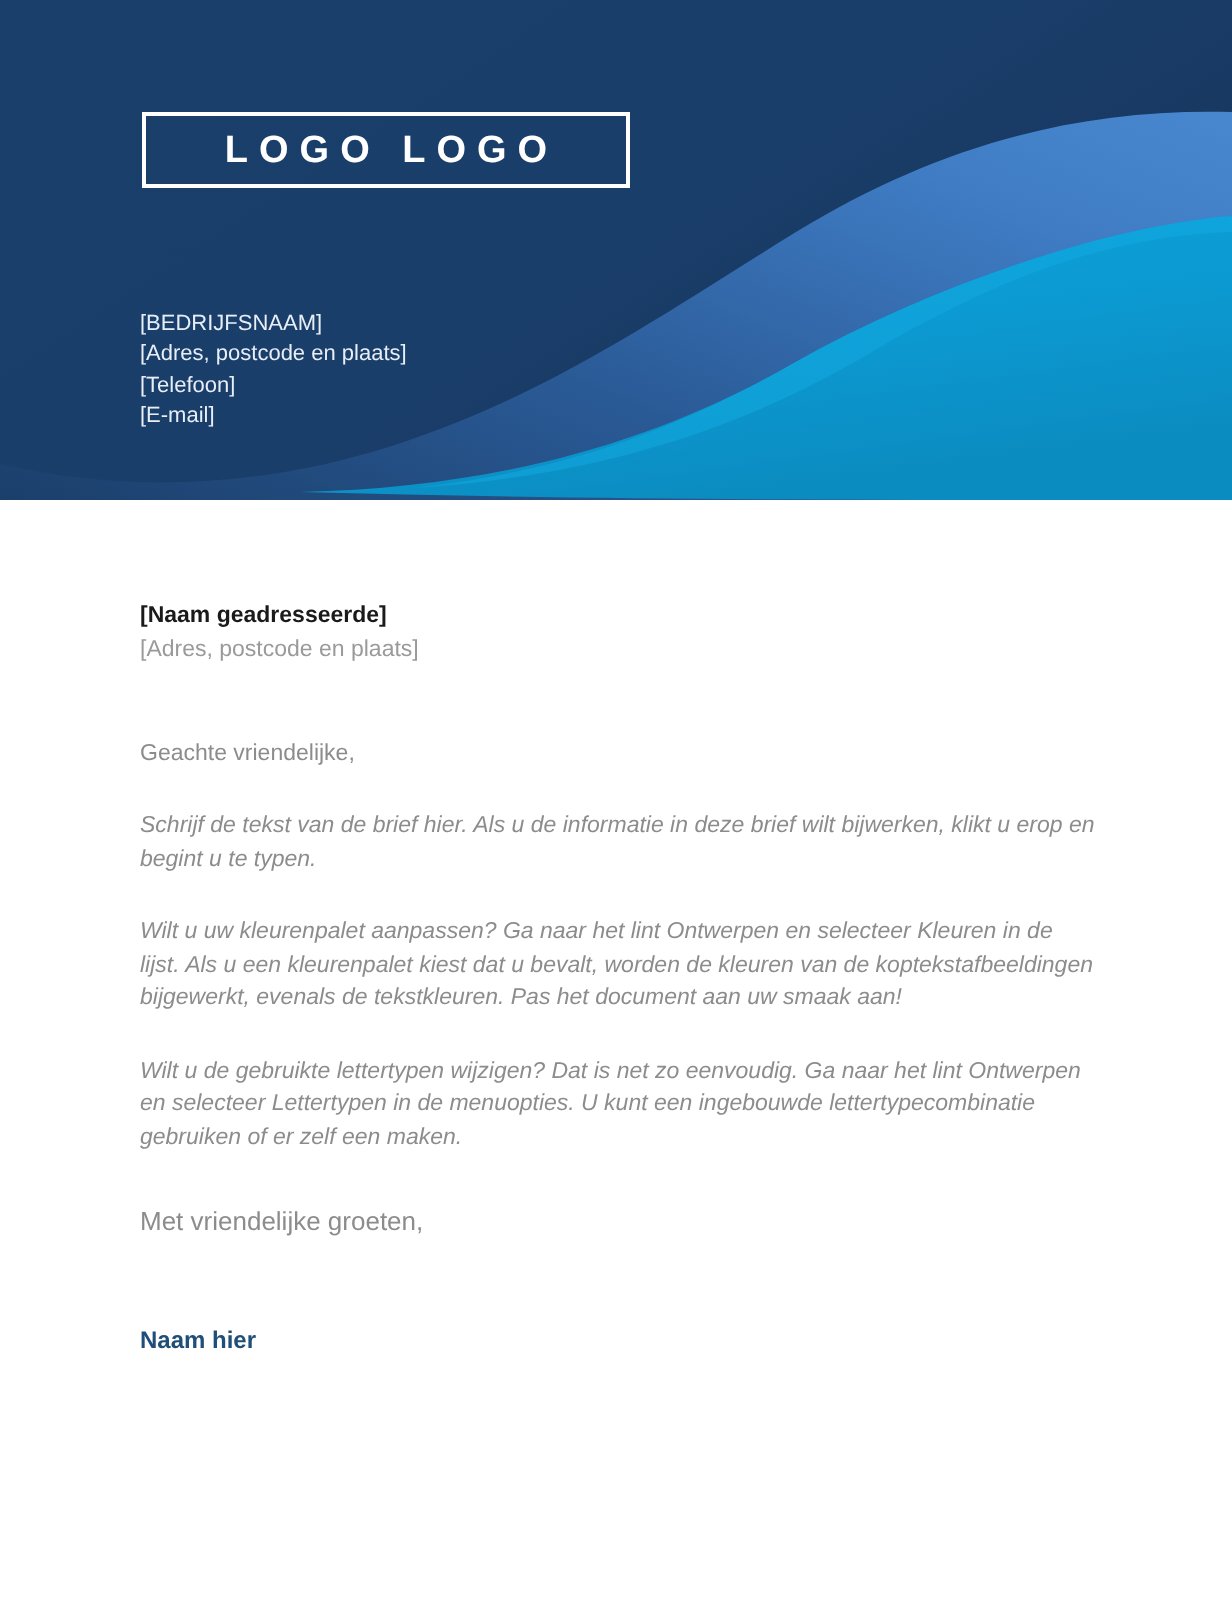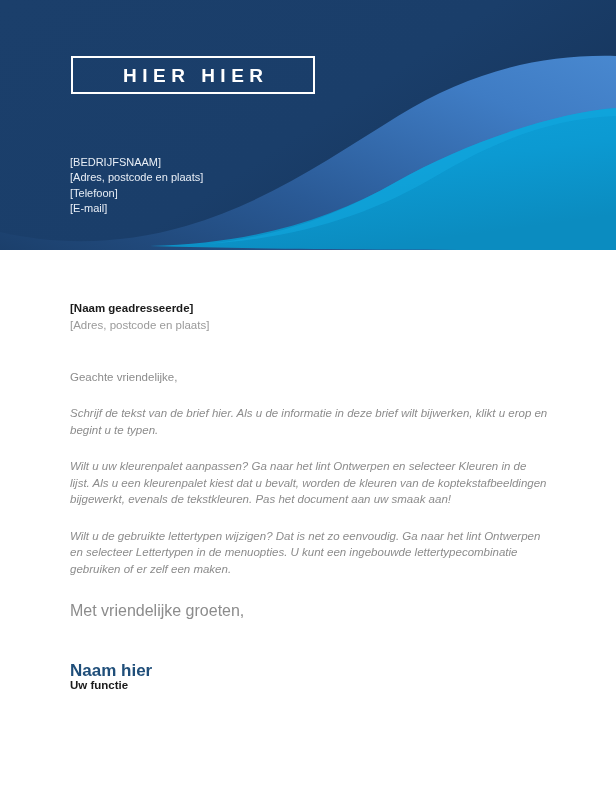--- a/index.html
+++ b/index.html
@@ -99,30 +99,30 @@
   .para {
     color: #8c8c8c;
     font-size: 11.5px;
     line-height: 16.5px;
     margin-top: 20px;
     width: 478px;
     font-style: italic;
   }
   .closing {
     color: #8c8c8c;
-    font-size: 16px;
+    font-size: 13px;
     line-height: 16px;
     margin-top: 26px;
   }
   .signature {
     margin-top: 44px;
   }
   .sign-name {
     color: #1f4e79;
-    font-size: 17px;
+    font-size: 12px;
     font-weight: bold;
     line-height: 15px;
   }
   .sign-title {
     color: #1a1a1a;
     font-size: 11.5px;
     font-weight: bold;
     line-height: 15px;
   }
 </style>
@@ -167,21 +167,21 @@
 
       <path d="M0,0
                L0,232
                C 60,246 124,244 186,226
                C 268,202 330,158 398,116
                C 470,72 540,54 616,56
                L616,0 Z" fill="url(#darkGrad)"></path>
     </svg>
 
     <div class="logo-box">
-      <span class="logo-text">HIER HIER</span>
+      <span class="logo-text">LOGO LOGO</span>
     </div>
 
     <div class="contact">
       <div>[BEDRIJFSNAAM]</div>
       <div>[Adres, postcode en plaats]</div>
       <div>[Telefoon]</div>
       <div>[E-mail]</div>
     </div>
   </div>
 
@@ -195,17 +195,16 @@
     <div class="para">Schrijf de tekst van de brief hier. Als u de informatie in deze brief wilt bijwerken, klikt u erop en begint u te typen.</div>
 
     <div class="para">Wilt u uw kleurenpalet aanpassen? Ga naar het lint Ontwerpen en selecteer Kleuren in de lijst. Als u een kleurenpalet kiest dat u bevalt, worden de kleuren van de koptekstafbeeldingen bijgewerkt, evenals de tekstkleuren. Pas het document aan uw smaak aan!</div>
 
     <div class="para">Wilt u de gebruikte lettertypen wijzigen? Dat is net zo eenvoudig. Ga naar het lint Ontwerpen en selecteer Lettertypen in de menuopties. U kunt een ingebouwde lettertypecombinatie gebruiken of er zelf een maken.</div>
 
     <div class="closing">Met vriendelijke groeten,</div>
 
     <div class="signature">
       <div class="sign-name">Naam hier</div>
-      <div class="sign-title">Uw functie</div>
     </div>
 
   </div>
 </div>
 
 </body></html>

